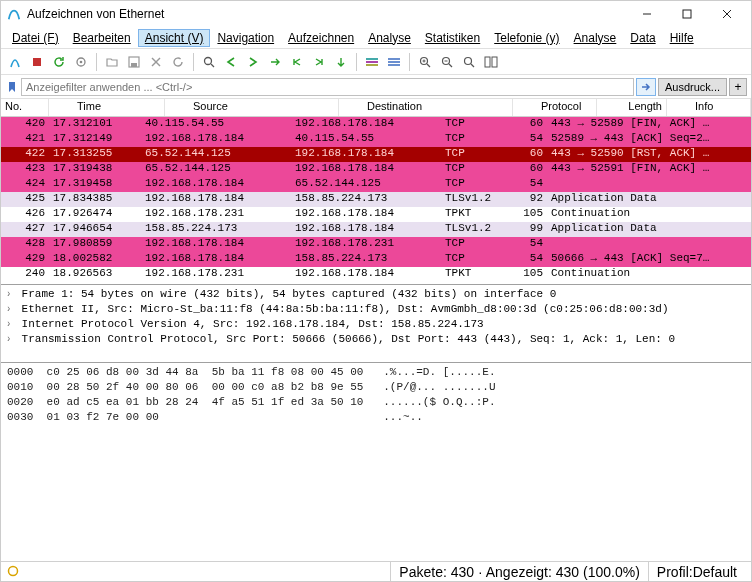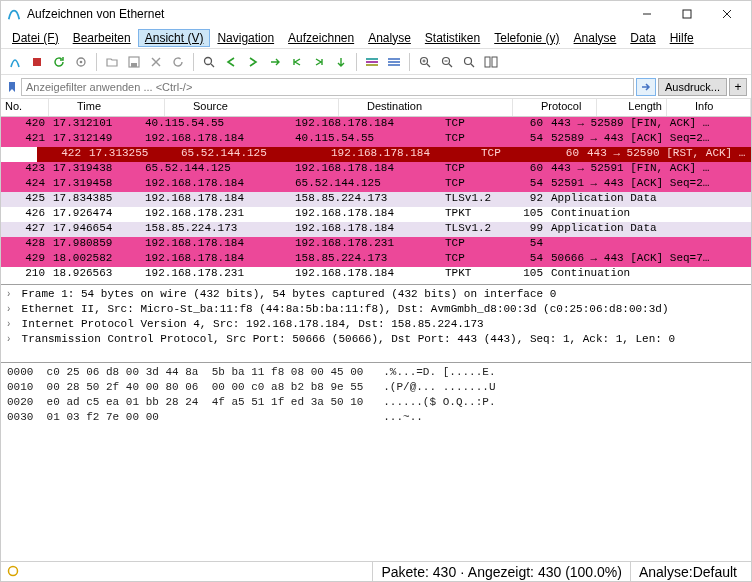--- a/index.html
+++ b/index.html
@@ -116,21 +116,21 @@
     overflow:hidden;
   }
   .plist-body{ flex:1; overflow:hidden; font-family:"Consolas","Courier New",monospace; font-size:11px;}
   .row{
     display:flex;
     height:15px;
     white-space:nowrap;
   }
   .row .col{ padding:0 4px; overflow:hidden; }
   .row.gray{ background:#ec4899; color:#000; }
-  .row.red{ background:#a40000; color:#ffd0d0;margin-left:36px; }
+  .row.red{ background:#a40000; color:#ffd0d0; }
   .row.purple{ background:#e8e0f0; color:#000;}
   .row.white{ background:#fff; color:#000;}
   .c-no{ width:48px; text-align:right;}
   .c-time{ width:92px;}
   .c-src{ width:150px;}
   .c-dst{ width:150px;}
   .c-proto{ width:60px;}
   .c-len{ width:46px; text-align:right;}
   .c-info{ flex:1;}
   .plist-head .c-no{text-align:left;}
@@ -410,21 +410,20 @@
         <div class="col c-len">60</div>
         <div class="col c-info">443 → 52591 [FIN, ACK] …</div>
       </div>
       <div class="row gray">
         <div class="col c-no">424</div>
         <div class="col c-time">17.319458</div>
         <div class="col c-src">192.168.178.184</div>
         <div class="col c-dst">65.52.144.125</div>
         <div class="col c-proto">TCP</div>
         <div class="col c-len">54</div>
-        <div class="col c-info">52591 → 443 [ACK] Seq=2…</div>
       </div>
       <div class="row purple">
         <div class="col c-no">425</div>
         <div class="col c-time">17.834385</div>
         <div class="col c-src">192.168.178.184</div>
         <div class="col c-dst">158.85.224.173</div>
         <div class="col c-proto">TLSv1.2</div>
         <div class="col c-len">92</div>
         <div class="col c-info">Application Data</div>
       </div>
@@ -457,21 +456,21 @@
       <div class="row gray">
         <div class="col c-no">429</div>
         <div class="col c-time">18.002582</div>
         <div class="col c-src">192.168.178.184</div>
         <div class="col c-dst">158.85.224.173</div>
         <div class="col c-proto">TCP</div>
         <div class="col c-len">54</div>
         <div class="col c-info">50666 → 443 [ACK] Seq=7…</div>
       </div>
       <div class="row white">
-        <div class="col c-no">210</div>
+        <div class="col c-no">240</div>
         <div class="col c-time">18.926563</div>
         <div class="col c-src">192.168.178.231</div>
         <div class="col c-dst">192.168.178.184</div>
         <div class="col c-proto">TPKT</div>
         <div class="col c-len">105</div>
         <div class="col c-info">Continuation</div>
       </div>
     </div>
 </div>
 
@@ -485,14 +484,14 @@
 <div class="hex" id="hex"><div><span class="off">0000</span>  <span class="bytes">c0 25 06 d8 00 3d 44 8a  5b ba 11 f8 08 00 45 00 </span>  <span class="ascii">.%...=D. [.....E.</span></div><div><span class="off">0010</span>  <span class="bytes">00 28 50 2f 40 00 80 06  00 00 c0 a8 b2 b8 9e 55 </span>  <span class="ascii">.(P/@... .......U</span></div><div><span class="off">0020</span>  <span class="bytes">e0 ad c5 ea 01 bb 28 24  4f a5 51 1f ed 3a 50 10 </span>  <span class="ascii">......($ O.Q..:P.</span></div><div><span class="off">0030</span>  <span class="bytes">01 03 f2 7e 00 00                                </span>  <span class="ascii">...~..</span></div></div>
 
 <div class="statusbar">
   <span>
     <svg width="12" height="12">
         <circle cx="6" cy="6" r="4.5" fill="none" stroke="#d9a400" stroke-width="1.5"></circle>
       </svg>
   </span>
   <span class="spacer"></span>
   <span class="segment">Pakete: 430 · Angezeigt: 430 (100.0%)</span>
-  <span class="segment">Analyse:Default</span>
+  <span class="segment">Profil:Default</span>
 </div>
 
 </body></html>

